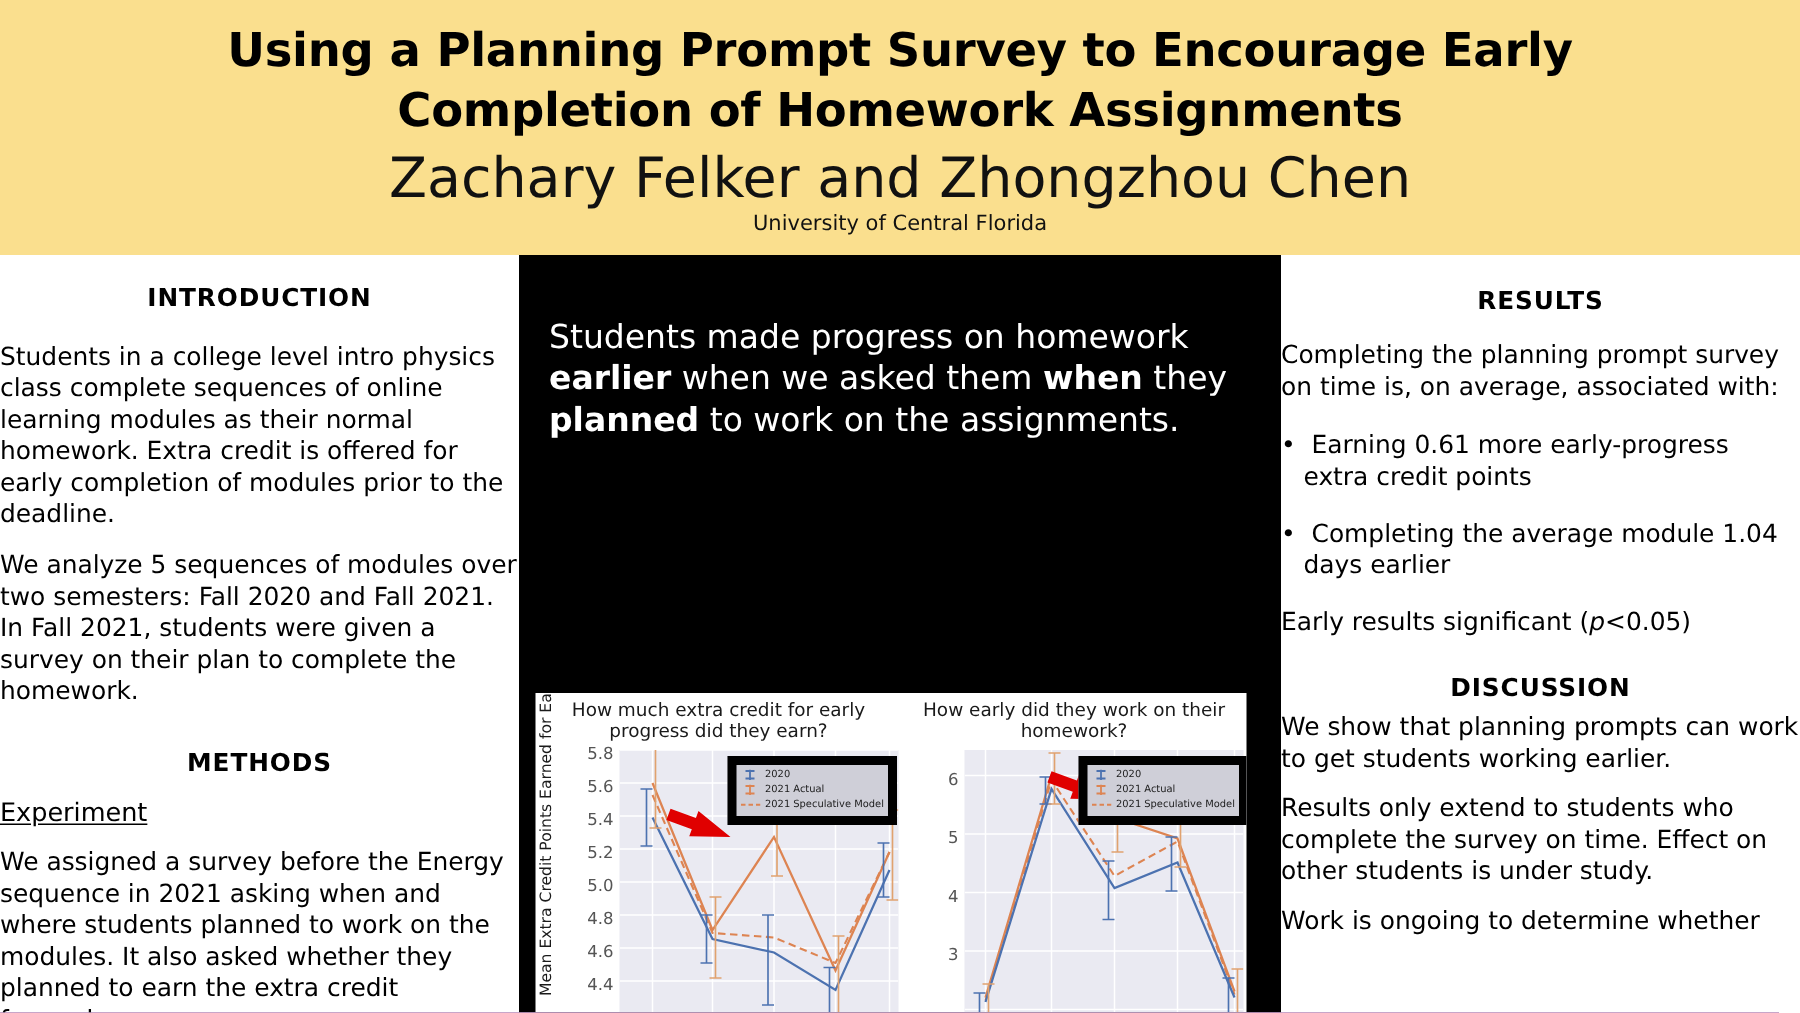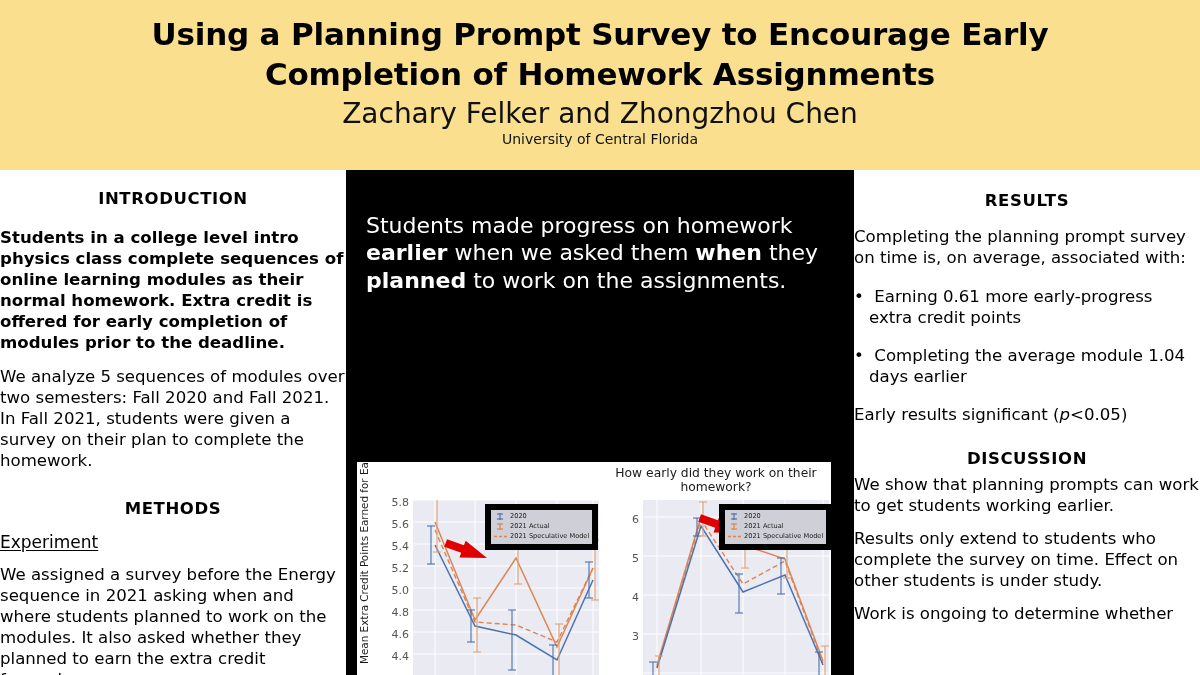--- a/index.html
+++ b/index.html
@@ -18,21 +18,21 @@
     display:flex; flex-direction:column; align-items:center; justify-content:flex-start;
     padding-top:14px;
   }
   .title {
     font-family: "DejaVu Sans", "Liberation Sans", sans-serif;
     font-weight:bold; font-size:31px; line-height:1.30;
     color:#000; text-align:center; letter-spacing:-0.2px;
     width:1060px;
   }
   .authors {
-    font-size:28px; color:#111; text-align:center; margin-top:3px; line-height:1.12;
+    font-size:37px; color:#111; text-align:center; margin-top:3px; line-height:1.12;
     font-weight:400;
   }
   .affil {
     font-size:14px; color:#111; text-align:center; margin-top:2px; font-weight:400;
   }
 
   
   .col {
     position:absolute; top:170px; width:346px; height:505px;
     background:#fff; padding:0 0;
@@ -111,21 +111,21 @@
       <div>Using a Planning Prompt Survey to Encourage Early</div>
       <div>Completion of Homework Assignments</div>
     </div>
     <div class="authors">Zachary Felker and Zhongzhou Chen</div>
     <div class="affil">University of Central Florida</div>
   </div>
 
   <div class="col col-left">
     <div class="sec-head" style="margin-top:19px;">INTRODUCTION</div>
 
-    <div class="body-txt" style="margin-top:20px;font-weight:bold;">Students in a college level intro physics class complete sequences of online learning modules as their normal homework. Extra credit is offered for early completion of modules prior to the deadline.</div>
+    <div class="body-txt" style="margin-top:20px;">Students in a college level intro physics class complete sequences of online learning modules as their normal homework. Extra credit is offered for early completion of modules prior to the deadline.</div>
 
     <div class="body-txt" style="margin-top:13px;">We analyze 5 sequences of modules over two semesters: Fall 2020 and Fall 2021. In Fall 2021, students were given a survey on their plan to complete the homework.</div>
 
     <div class="sec-head" style="margin-top:27px;">METHODS</div>
 
     <div class="sub-head" style="margin-top:14px;">Experiment</div>
 
     <div class="body-txt" style="margin-top:13px;">We assigned a survey before the Energy sequence in 2021 asking when and where students planned to work on the modules. It also asked whether they planned to earn the extra credit</div>
 
     <div class="body-txt" style="margin-top:0px;">for each</div>
@@ -133,20 +133,21 @@
 
   <div class="center-panel">
 
     <div class="keystmt">
       <span>Students made progress on homework </span><b>earlier</b><span> when we asked them </span><b>when</b><span> they </span><b>planned</b><span> to work on the assignments.</span>
     </div>
 
     <div class="chart-strip">
 
       <div class="chart-box left">
+        <div class="ch-title">How much extra credit for early progress did they earn?</div>
 
         <div class="ch-ylabel" style="left:2px; top:42px; height:160px; width:26px;">Mean Extra Credit Points Earned for Early Progress</div>
 
         <div class="ytick" style="left:26px; top:34px;">5.8</div>
         <div class="ytick" style="left:26px; top:56px;">5.6</div>
         <div class="ytick" style="left:26px; top:78px;">5.4</div>
         <div class="ytick" style="left:26px; top:100px;">5.2</div>
         <div class="ytick" style="left:26px; top:122px;">5.0</div>
         <div class="ytick" style="left:26px; top:144px;">4.8</div>
         <div class="ytick" style="left:26px; top:166px;">4.6</div>

